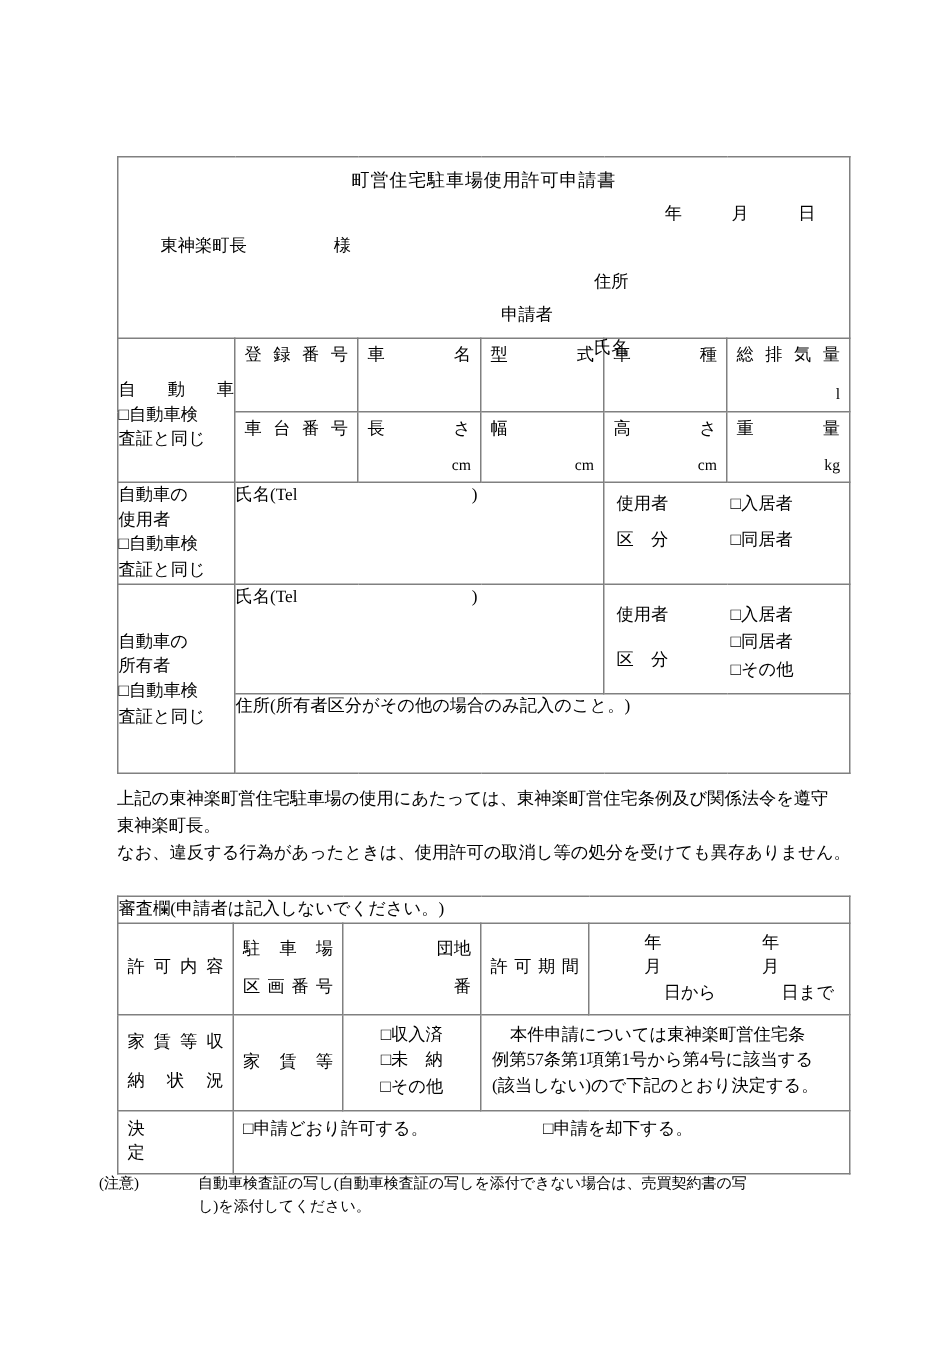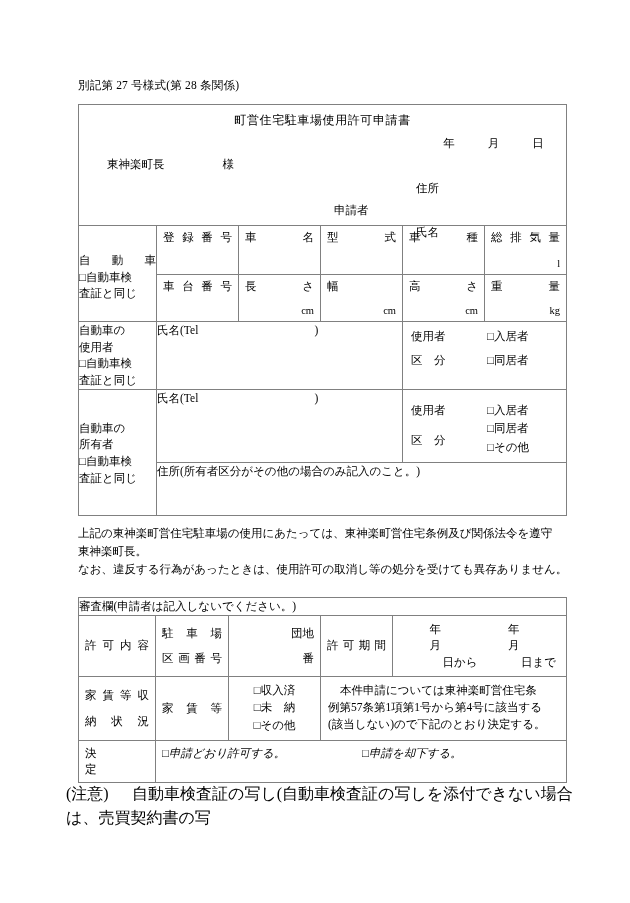--- a/index.html
+++ b/index.html
@@ -88,21 +88,20 @@
   .applicant-blk {
     position: absolute;
     left: 255px;
     top: 72px;
     font-size: 11.5px;
   }
   .applicant-row {
     display: flex;
     align-items: center;
     height: 22px;
-    gap: 20px;
   }
   .applicant-label {
     width: 62px;
     text-align: left;
   }
   .ap-sp { width: 62px; display: inline-block; }
   .cell-h-48 { height: 48px; }
   .cell-h-46 { height: 46px; }
 
   .v-label {
@@ -192,41 +191,40 @@
   .d-y { width: 48px; text-align: left; }
   .d-m { width: 48px; text-align: left; }
   .checks div { margin-bottom: 1px; }
   .checks { padding: 5px 0 5px 0; text-align: center; }
   .legal {
     padding: 5px 7px;
     text-align: justify;
     line-height: 1.5;
   }
   .legal .first { text-indent: 12px; }
-  .decision-cell { padding: 4px 6px; display: flex; font-style: italic; }
+  .decision-cell { padding: 4px 6px; display: flex; }
   .dec-opt1 { width: 200px; }
 
   
   .note {
     position: absolute;
     left: 66px;
     top: 782px;
     width: 510px;
-    font-size: 16px;
+    font-size: 10px;
     line-height: 1.5;
   }
   .note .lead { display: inline-block; width: 66px; }
   .note .cont { padding-left: 66px; display: block; }
 </style>
 </head>
 <body>
 
 <div class="page">
 
-  <div class="form-no">別記第 27 号様式(第 28 条関係)</div>
 
   <table class="frm" id="main-table">
     <colgroup>
       <col style="width:78px">
       <col style="width:82px">
       <col style="width:82px">
       <col style="width:82px">
       <col style="width:82px">
       <col style="width:82px">
     </colgroup>
@@ -484,15 +482,16 @@
           <span class="dec-opt1">□申請どおり許可する。</span>
           <span>□申請を却下する。</span>
         </div>
       </td>
     </tr>
   </tbody>
     </table>
 
   <div class="note">
     <span class="lead">(注意)</span><span>自動車検査証の写し(自動車検査証の写しを添付できない場合は、売買契約書の写</span>
+    <span class="cont">し)を添付してください。</span>
   </div>
 
 </div>
 
 </body></html>

